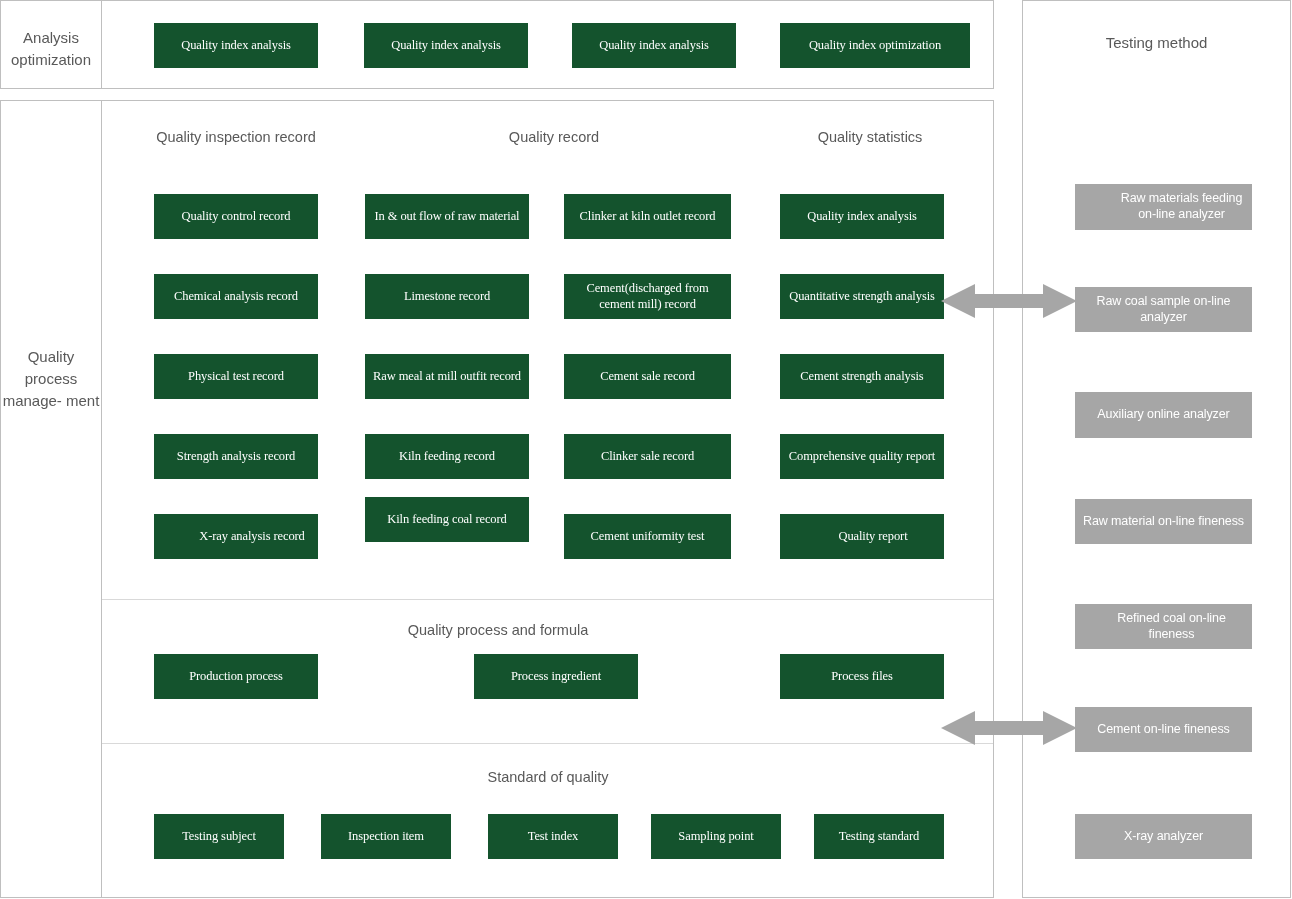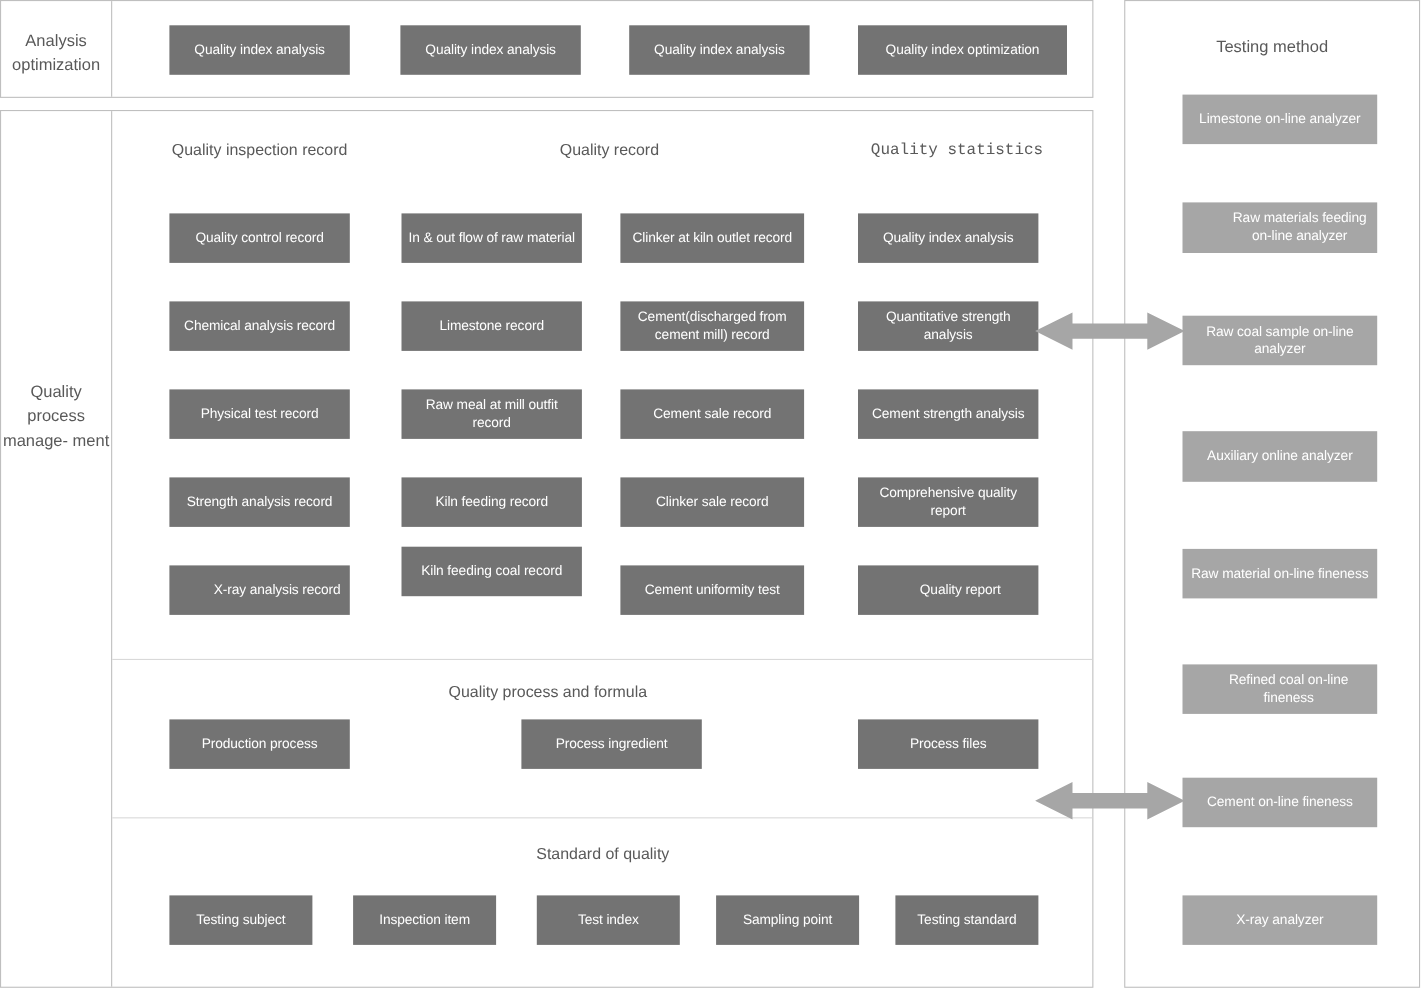--- a/index.html
+++ b/index.html
@@ -67,21 +67,21 @@
     display: flex;
     align-items: center;
     justify-content: center;
     text-align: center;
     color: #ffffff;
     font-size: 12.5px;
     line-height: 1.25;
     padding: 2px 4px;
     letter-spacing: -0.1px;
   }
-  .box.orange { background: #737373; }
+  .box.orange { background: #14532d; font-family: Liberation Serif, serif; }
   .box.gray   { background: #A6A6A6; }
 
   .arrow {
     position: absolute;
     pointer-events: none;
   }
 
   .right-title {
     position: absolute;
     left: 0;
@@ -107,21 +107,21 @@
 
 <div class="panel" id="panel-main">
   <div class="vdiv" style="left:100px;"></div>
   <div class="hdiv" style="top:498px;"></div>
   <div class="hdiv" style="top:642px;"></div>
 
   <div class="rowlabel" style="top:245px;">Quality process manage- ment</div>
 
   <div class="section-title" style="left:145px; top:28px; width:180px;">Quality inspection record</div>
   <div class="section-title" style="left:463px; top:28px; width:180px;">Quality record</div>
-  <div class="section-title" style="left:779px; top:28px; width:180px;font-family:Liberation Mono, monospace;">Quality statistics</div>
+  <div class="section-title" style="left:779px; top:28px; width:180px;">Quality statistics</div>
 
   <div class="box orange" style="left:153px; top:93px; width:164px; height:45px;">Quality control record</div>
   <div class="box orange" style="left:153px; top:173px; width:164px; height:45px;">Chemical analysis record</div>
   <div class="box orange" style="left:153px; top:253px; width:164px; height:45px;">Physical test record</div>
   <div class="box orange" style="left:153px; top:333px; width:164px; height:45px;">Strength analysis record</div>
   <div class="box orange" style="left:153px; top:413px; width:164px; height:45px;padding-left:36px;">X-ray analysis record</div>
 
   <div class="box orange" style="left:364px; top:93px; width:164px; height:45px;">In &amp; out flow of raw material</div>
   <div class="box orange" style="left:364px; top:173px; width:164px; height:45px;">Limestone record</div>
   <div class="box orange" style="left:364px; top:253px; width:164px; height:45px;">Raw meal at mill outfit record</div>
@@ -149,21 +149,20 @@
   <div class="box orange" style="left:153px; top:713px; width:130px; height:45px;">Testing subject</div>
   <div class="box orange" style="left:320px; top:713px; width:130px; height:45px;">Inspection item</div>
   <div class="box orange" style="left:487px; top:713px; width:130px; height:45px;">Test index</div>
   <div class="box orange" style="left:650px; top:713px; width:130px; height:45px;">Sampling point</div>
   <div class="box orange" style="left:813px; top:713px; width:130px; height:45px;">Testing standard</div>
 </div>
 
 <div class="panel" id="panel-right">
   <div class="right-title">Testing method</div>
 
-  <div class="box gray" style="left:52px; top:85px; width:177px; height:45px;">Limestone  on-line analyzer</div>
   <div class="box gray" style="left:52px; top:183px; width:177px; height:46px;padding-left:40px;">Raw materials feeding on-line analyzer</div>
   <div class="box gray" style="left:52px; top:286px; width:177px; height:45px;">Raw coal sample on-line analyzer</div>
   <div class="box gray" style="left:52px; top:391px; width:177px; height:46px;">Auxiliary online analyzer</div>
   <div class="box gray" style="left:52px; top:498px; width:177px; height:45px;">Raw material on-line fineness</div>
   <div class="box gray" style="left:52px; top:603px; width:177px; height:45px;padding-left:20px;">Refined coal on-line fineness</div>
   <div class="box gray" style="left:52px; top:706px; width:177px; height:45px;">Cement on-line fineness</div>
   <div class="box gray" style="left:52px; top:813px; width:177px; height:45px;">X-ray analyzer</div>
 </div>
 
 <svg class="arrow" style="left:941px; top:283px;" width="136" height="36">

